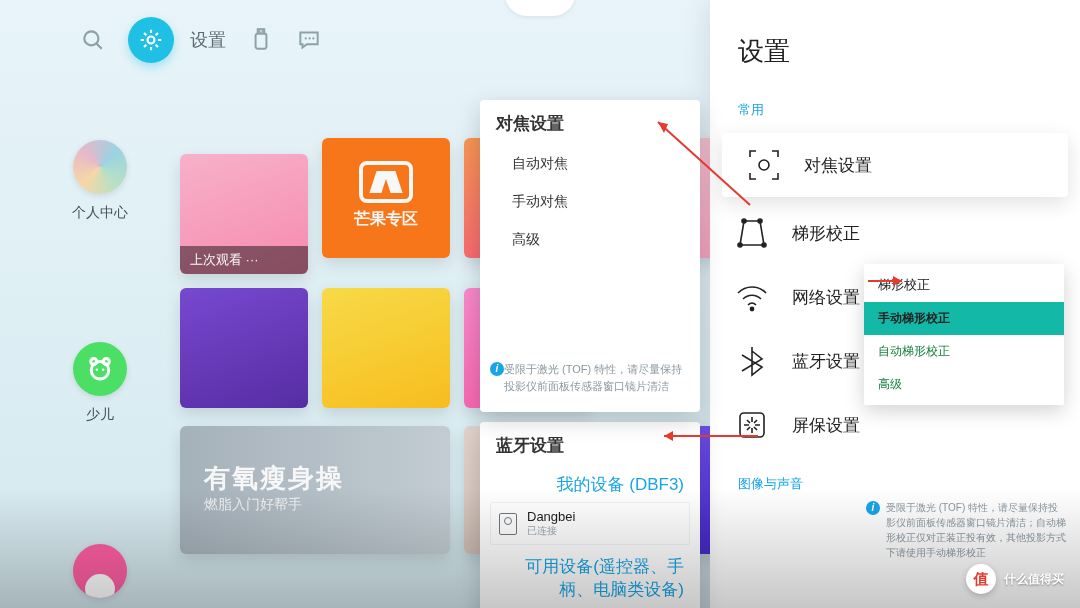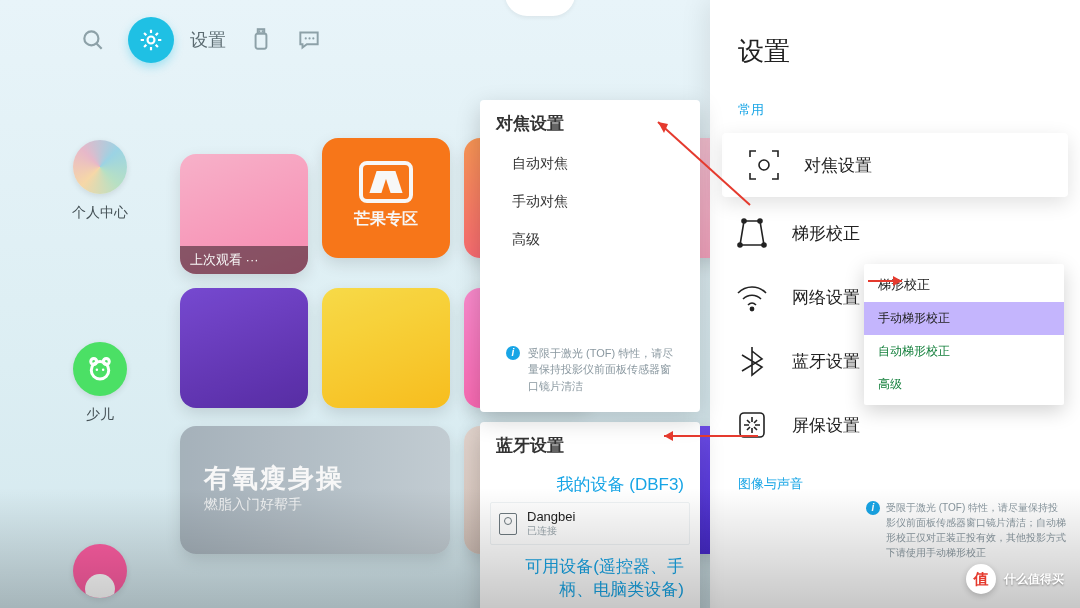--- a/index.html
+++ b/index.html
@@ -20,21 +20,21 @@
   .nav-item { display:flex; flex-direction:column; align-items:center; gap: 10px; }
   .avatar { width: 54px; height:54px; border-radius:50%; background: conic-gradient(from 45deg,#9bd3e4,#b7e0c4,#f6d7a7,#e7b8c9,#9bd3e4); box-shadow: 0 2px 6px rgba(0,0,0,.1); }
   .kids-icon { width:54px; height:54px; border-radius:50%; background:#4be065; display:flex; align-items:center; justify-content:center; color:#fff; box-shadow: 0 2px 6px rgba(0,0,0,.1);}
   .kids-icon svg{ width:30px; height:30px;}
   .pink-icon { width:54px; height:54px; border-radius:50%; background:#ff5ea3; box-shadow: 0 2px 6px rgba(0,0,0,.1); position:relative; overflow:hidden;}
   .pink-icon::before{content:"";position:absolute;left:50%;top:55%;transform:translateX(-50%);width:30px;height:30px;border-radius:50%;background:#fff;}
   .nav-label { font-size: 14px; color:#445055; }
 
   
   .tiles { position:absolute; left: 180px; top: 138px; width: 560px; display:flex; flex-wrap:wrap; gap: 14px; filter: brightness(.97);}
-  .tile { width: 128px; height: 120px; border-radius: 16px; box-shadow: 0 6px 16px rgba(0,0,0,.12); position:relative; overflow:hidden; display:flex; align-items:flex-end; justify-content:center; color:#fff; font-size:14px; padding-bottom:6px;}
+  .tile { width: 128px; height: 120px; border-radius: 6px; box-shadow: 0 6px 16px rgba(0,0,0,.12); position:relative; overflow:hidden; display:flex; align-items:flex-end; justify-content:center; color:#fff; font-size:14px; padding-bottom:6px;}
   .tile.peppa { background: linear-gradient(160deg,#ffb6cf,#ff8fb6); margin-top: 16px;}
   .tile .cap { position:absolute; bottom:0; left:0; right:0; height:28px; background:rgba(0,0,0,.45); display:flex; align-items:center; padding-left:10px; font-size:13px;}
   .tile.mango { background:#ff7a1a; display:flex; flex-direction:column; align-items:center; justify-content:center; gap:6px;}
   .tile.mango .mlogo{ width:54px; height:42px; border:4px solid #fff; border-radius:8px; position:relative;}
   .tile.mango .mlogo::before{content:"";position:absolute;left:10px;top:6px;width:12px;height:22px;background:#fff;transform:skewX(-18deg);}
   .tile.mango .mlogo::after{content:"";position:absolute;right:10px;top:6px;width:12px;height:22px;background:#fff;transform:skewX(18deg);}
   .tile.grad1{ background: linear-gradient(160deg,#ff9a56,#ff5e7e);}
   .tile.peppa2{ background: linear-gradient(160deg,#ffd1e0,#ffa8c5);}
   .tile.school{ background: linear-gradient(160deg,#7a4bd6,#5a2ea8);}
   .tile.sponge{ background: linear-gradient(160deg,#ffe14a,#ffc31f);}
@@ -45,21 +45,21 @@
   .tile.portrait{ width:128px; height:128px; background:linear-gradient(160deg,#e8d9d2,#d7c3b9);}
   .tile.grad3{ width:128px; height:128px; background:linear-gradient(160deg,#7f5cff,#4c2de0);}
   .row3 { margin-top:4px;}
 
   
   .midcol { position:absolute; left:480px; top:100px; width:220px; display:flex; flex-direction:column; gap:10px; z-index:4;}
   .panel { background:#fff; border-radius:4px; box-shadow: 0 8px 24px rgba(0,0,0,.18); overflow:hidden; }
   .panel-h { font-size:17px; font-weight:600; color:#333; padding:12px 16px 10px; }
   .panel-item { font-size:14px; color:#333; padding:10px 32px; }
   .panel-item.sel { background:#fff; font-weight:500;}
-  .panel-note { display:flex; gap:8px; align-items:flex-start; font-size:11px; color:#8a98a0; padding:10px 26px 12px; line-height:1.5;}
+  .panel-note { display:flex; gap:0; align-items:flex-start; font-size:11px; color:#8a98a0; padding:10px 10px 12px; line-height:1.5;}
   .info-dot{ width:14px; height:14px; border-radius:50%; background:#18a5e6; flex:none; margin-top:1px; position:relative;}
   .info-dot::after{content:"i"; color:#fff; font-size:10px; font-weight:700; position:absolute; left:50%; top:50%; transform:translate(-50%,-52%); font-style:italic;}
 
   .bt-sub { font-size:17px; color:#18a5e6; padding:6px 16px 2px;text-align:right;}
   .bt-dev { margin:4px 10px; background:#fff; border:1px solid #eef2f4; border-radius:2px; display:flex; align-items:center; gap:10px; padding:6px 8px;}
   .bt-dev .ic{ width:18px; height:22px; border:1.5px solid #6e7a80; border-radius:2px; position:relative;}
   .bt-dev .ic::before{content:"";position:absolute;left:50%;top:3px;width:6px;height:6px;border:1.5px solid #6e7a80;border-radius:50%;transform:translateX(-50%);}
   .bt-dev .tx{ display:flex; flex-direction:column;}
   .bt-dev .n{ font-size:13px; color:#222;}
   .bt-dev .s{ font-size:10px; color:#9aa6ac;}
@@ -73,21 +73,21 @@
   .rc-item{ display:flex; align-items:center; gap:22px; padding: 14px 24px; position:relative;}
   .rc-item.sel{ margin:4px 12px; background:#fff; border-radius:4px; box-shadow:0 6px 20px rgba(0,0,0,.12);}
   .rc-icon{ width:36px; height:36px; color:#222; display:flex;align-items:center;justify-content:center;}
   .rc-icon svg{ width:100%; height:100%; stroke:#222; stroke-width:1.6; fill:none;}
   .rc-label{ font-size:17px; color:#222;}
 
   
   .sub-pop{ position:absolute; right:16px; top:264px; width:200px; background:#fff; border-radius:2px; box-shadow:0 6px 20px rgba(0,0,0,.18); z-index:5; padding:4px 0;}
   .sub-pop .hdr{ font-size:13px; color:#222; padding:8px 14px; font-weight:500;}
   .sub-pop .opt{ font-size:12px; color:#15803d; padding:8px 14px;}
-  .sub-pop .opt.sel{ background:#c4b5fd; color:#222;}
+  .sub-pop .opt.sel{ background:#14b8a6; color:#222;font-weight:bold;}
   
   .rc-note{ position:absolute; right:14px; bottom:48px; width:200px; font-size:10px; color:#8a98a0; line-height:1.5; display:flex; gap:6px; z-index:3;}
 
   
   .arrow { position:absolute; z-index:6; }
   .arrow line, .arrow path{ stroke:#e53a2e; stroke-width:2; fill:none;}
   .arrow .head{ fill:#e53a2e; stroke:none;}
 
   
   .wm{ position:absolute; right:16px; bottom:14px; display:flex; align-items:center; gap:8px; z-index:9;}

